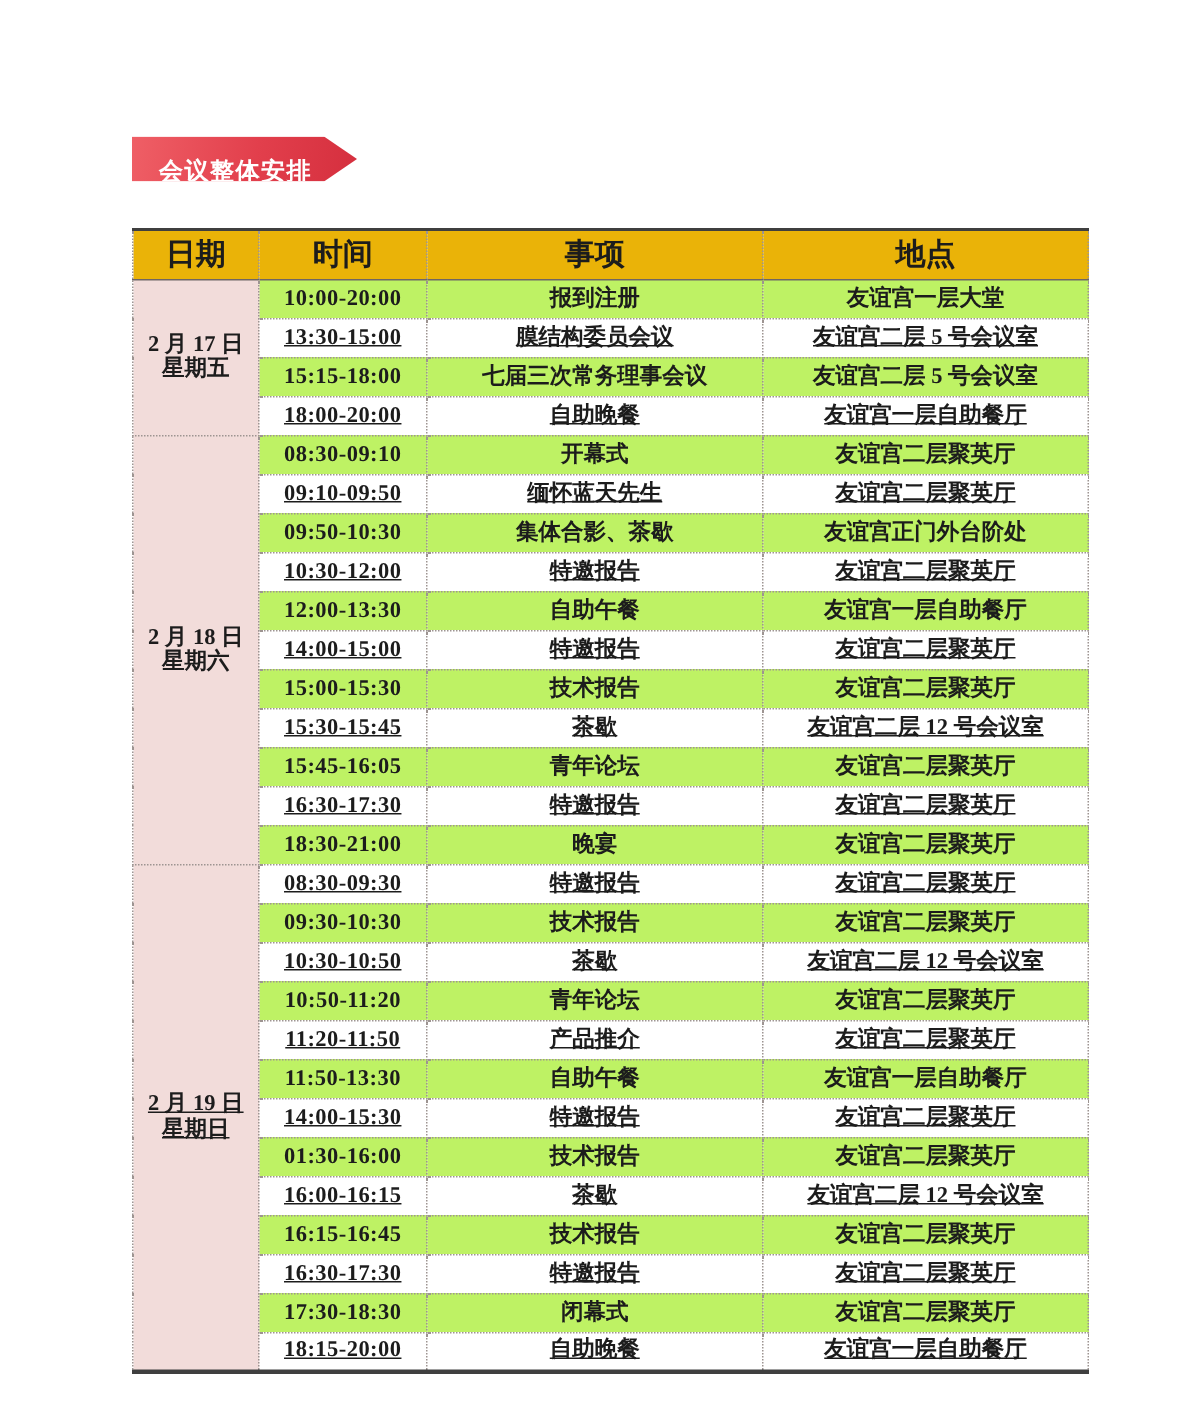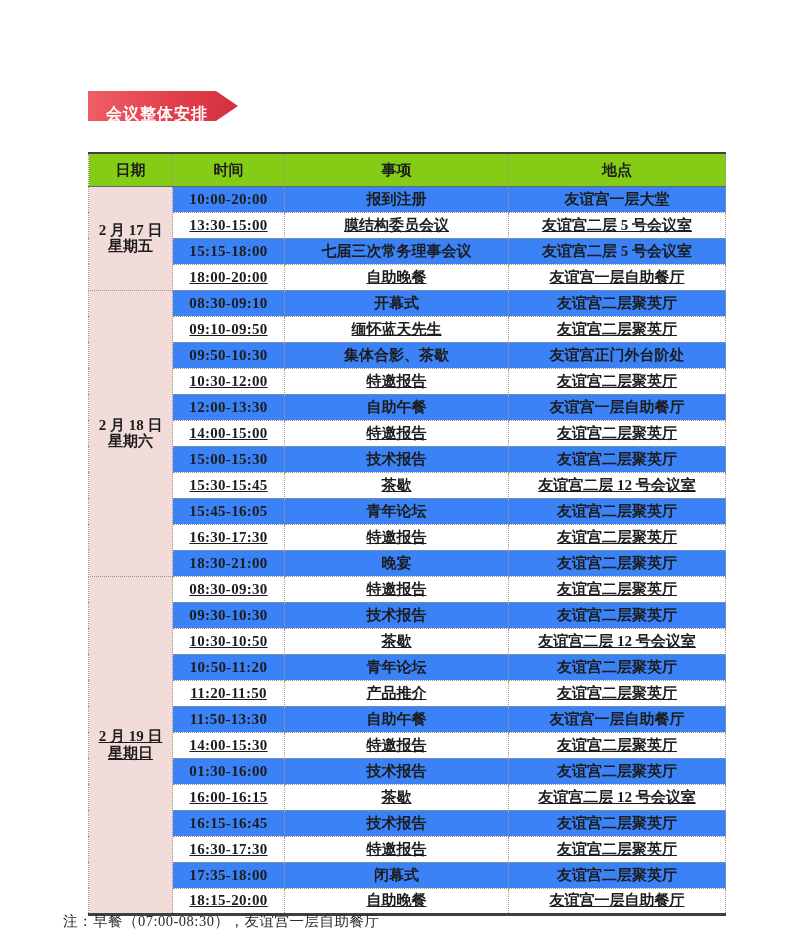--- a/index.html
+++ b/index.html
@@ -60,26 +60,26 @@
     border: 1px dotted #9d9491;
     font-weight: bold;
     font-size: 15px;
     text-align: center;
     vertical-align: middle;
     line-height: 1.1;
     padding: 0 4px;
   }
   table.schedule thead th {
     height: 33px;
-    background: #84cc16;
+    background: #eab308;
     border-bottom: 1px solid #6f6664;
-    font-size: 15px;
+    font-size: 20px;
   }
   table.schedule tbody tr { height: 26px; }
-  tr.row-pink td { background: #3b82f6; }
+  tr.row-pink td { background: #bef264; }
   tr.row-white td { background: #ffffff; text-decoration: underline; }
   td.date-cell {
     background: #f2dcda !important;
     font-size: 15px;
     line-height: 1.9;
   }
   td.time-cell {
     letter-spacing: 0.3px;
   }
   td.event-cell {
@@ -258,28 +258,27 @@
             <td class="time-cell">16:15-16:45</td>
             <td class="event-cell">技术报告</td>
             <td class="location-cell">友谊宫二层聚英厅</td>
           </tr>
           <tr class="row-white">
             <td class="time-cell">16:30-17:30</td>
             <td class="event-cell">特邀报告</td>
             <td class="location-cell">友谊宫二层聚英厅</td>
           </tr>
           <tr class="row-pink">
-            <td class="time-cell">17:35-18:00</td>
+            <td class="time-cell">17:30-18:30</td>
             <td class="event-cell">闭幕式</td>
             <td class="location-cell">友谊宫二层聚英厅</td>
           </tr>
           <tr class="row-white">
             <td class="time-cell">18:15-20:00</td>
             <td class="event-cell">自助晚餐</td>
             <td class="location-cell">友谊宫一层自助餐厅</td>
           </tr>
         </tbody>
     </table>
   </div>
 
-  <div class="footnote">注：早餐（07:00-08:30），友谊宫一层自助餐厅</div>
 
 </div>
 
 </body></html>

